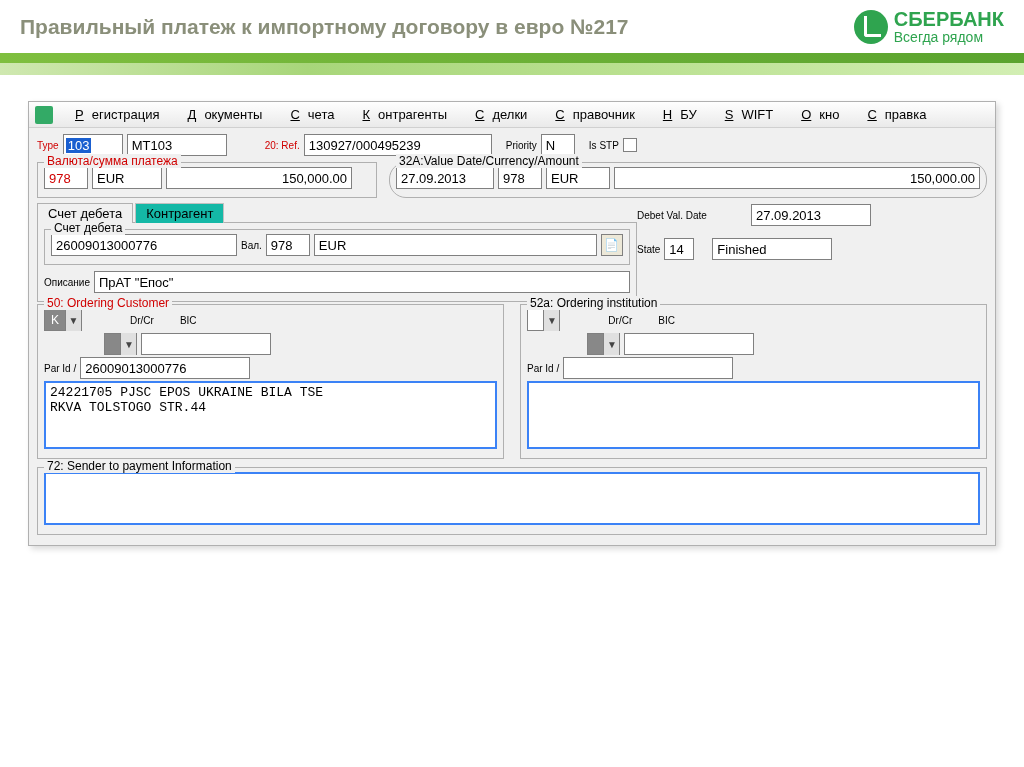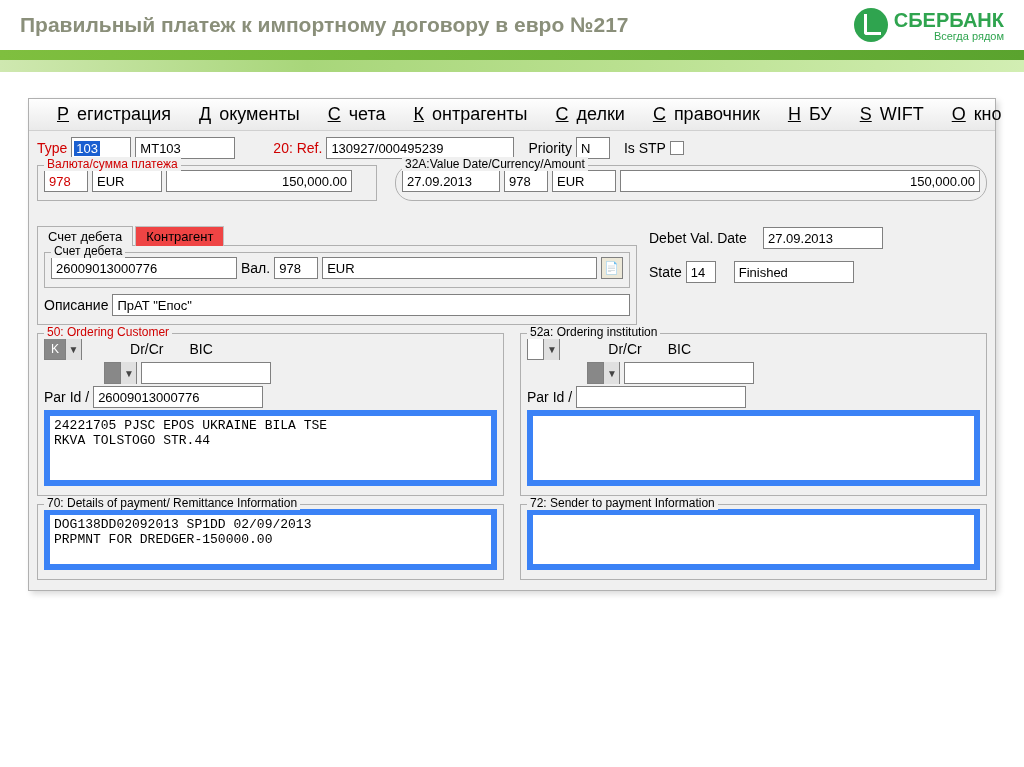--- a/index.html
+++ b/index.html
@@ -3,54 +3,54 @@
 <meta charset="utf-8">
 <style>
   * { box-sizing: border-box; margin: 0; padding: 0; }
   body { font-family: Arial, sans-serif; background: #fff; width: 1024px; height: 767px; position: relative; }
   .slide-header { display: flex; justify-content: space-between; align-items: center; padding: 8px 20px 4px; }
   .slide-title { color: #8a8f7a; font-size: 21px; font-weight: bold; }
   .brand { display: flex; align-items: center; gap: 6px; }
   .brand-logo { width: 34px; height: 34px; border-radius: 50%; background: #2fa44f; position: relative; }
   .brand-logo::before { content:""; position:absolute; left:10px; top:6px; width:14px; height:18px; border-left:3px solid #fff; border-bottom:3px solid #fff; border-radius:0 0 0 3px; }
   .brand-text { font-size: 20px; font-weight: bold; color: #2fa44f; }
-  .brand-tag { font-size: 11px; color: #2fa44f; text-align: right; margin-top: -2px; }
+  .brand-tag { font-size: 14px; color: #2fa44f; text-align: left; margin-top: -2px; }
   .green-band { height: 10px; background: linear-gradient(90deg,#7fbf3f,#5aa32e); margin-top: 4px; }
   .green-band2 { height: 12px; background: linear-gradient(90deg,#cfe8b0,#a8d67a 30%,#b9e08f 60%,#d2eeb3); }
   .app-window { margin: 26px 28px 0 28px; border: 1px solid #b0b0b0; box-shadow: 3px 3px 6px rgba(0,0,0,.15); }
   .title-bar { display:flex; align-items:center; gap:6px; background: linear-gradient(#fefefe,#e2e2e2); border-bottom:1px solid #c0c0c0; padding: 3px 6px; font-size:13px; }
   .title-icon { width:16px; height:16px; background:#3a6; border-radius:2px; }
-  .menu-bar { display:flex; align-items:center; gap:4px; background: linear-gradient(#fefefe,#eaeaea); border-bottom:1px solid #d0d0d0; padding: 3px 6px; font-size:18px; }
+  .menu-bar { display:flex; align-items:center; gap:4px; background: linear-gradient(#fefefe,#eaeaea); border-bottom:1px solid #d0d0d0; padding: 3px 6px; font-size:13px; }
   .menu-icon { width:18px; height:18px; background:#3a6; border-radius:2px; margin-right:2px; }
   .menu-bar span { padding: 2px 8px; cursor:default; }
   .menu-bar .ul { text-decoration: underline; }
   .form-area { background:#f0f0f0; padding: 6px 8px 10px; font-size: 13px; color:#000; }
   .row { display:flex; align-items:center; gap:4px; margin-bottom: 2px; }
   input[type=text], .field { background:#fff; border:1px solid #808080; height:22px; font-size:13px; padding: 0 4px; font-family: Arial; }
   .field { display:inline-flex; align-items:center; }
   .red { color:#d00000; font-weight:normal; }
   .blue-sel { background:#1a5fd0; color:#fff; padding:0 2px; }
   .fieldset { border:1px solid #b0b0b0; margin-top:2px; padding: 4px 6px 6px; position:relative; }
   .fieldset > .legend { position:absolute; top:-9px; left:6px; background:#f0f0f0; padding:0 3px; font-size:12px; }
   .fieldset .legend.red { color:#d00000; }
   .tabs { display:flex; margin-top:4px; }
   .tab { border:1px solid #b0b0b0; border-bottom:none; background:#f0f0f0; padding:2px 10px; margin-right:2px; font-size:13px; position:relative; top:1px; }
-  .tab.inactive { background:#ef4444; border-color:#c0c0c0; }
+  .tab.inactive { background:#14b8a6; border-color:#c0c0c0; }
   .tab-body { border:1px solid #b0b0b0; padding:6px; }
   .half-row { display:flex; gap:16px; align-items:flex-start; }
   .half { flex:1; min-width:0; }
-  textarea { width:100%; border:6px solid #3b82f6; background:#fff; font-family:"Courier New",monospace; font-size:13px; padding:2px 4px; resize:none; }
+  textarea { width:100%; border:2px solid #3b82f6; background:#fff; font-family:"Courier New",monospace; font-size:13px; padding:2px 4px; resize:none; }
   .dd { display:inline-flex; align-items:center; border:1px solid #808080; background:#888; color:#fff; height:22px; }
   .dd .v { padding:0 6px; font-size:12px; }
   .dd .arr { background:#e0e0e0; color:#444; width:16px; height:22px; display:flex; align-items:center; justify-content:center; border-left:1px solid #808080; font-size:10px; }
   .dd-light { background:#fff; color:#000; }
   .fileicon { width:22px; height:22px; border:1px solid #808080; background:#ece8d8; display:inline-flex; align-items:center; justify-content:center; font-size:12px; }
   .checkbox { width:14px; height:14px; border:1px solid #808080; background:#fff; display:inline-block; vertical-align:middle; }
   .right-align { text-align:right; }
-  .lbl { font-size:14px; }
+  .lbl { font-size:10px; }
 </style>
 </head>
 <body>
 
 <div class="slide-header">
   <div class="slide-title">Правильный платеж к импортному договору в евро №217</div>
   <div class="brand">
     <div class="brand-logo"></div>
     <div>
       <div class="brand-text">СБЕРБАНК</div>
@@ -88,41 +88,41 @@
       <span class="red lbl">20: Ref.</span>
       <input type="text" style="width: 188px;" value="130927/000495239">
       <span style="width:6px"></span>
       <span class="lbl">Priority</span>
       <input type="text" style="width: 34px;" value="N">
       <span style="width:6px"></span>
       <span class="lbl">Is STP</span>
       <span class="checkbox"></span>
     </div>
 
-    <div class="half-row" style="gap:18px; margin-top:4px;">
+    <div class="half-row" style="gap:12px; margin-top:4px;">
       <div class="fieldset" style="flex:0 0 340px;">
         <div class="legend red">Валюта/сумма платежа</div>
         <div class="row">
           <input type="text" style="width: 44px; color: rgb(208, 0, 0);" value="978">
           <input type="text" style="width: 70px;" value="EUR">
           <input type="text" class="right-align" style="width: 186px;" value="150,000.00">
         </div>
       </div>
       <div class="fieldset" style="flex:1;border-radius:17px;">
         <div class="legend">32A:Value Date/Currency/Amount</div>
         <div class="row">
           <input type="text" style="width: 98px;" value="27.09.2013">
           <input type="text" style="width: 44px;" value="978">
           <input type="text" style="width: 64px;" value="EUR">
           <input type="text" class="right-align" style="flex: 1 1 0%;" value="150,000.00">
         </div>
       </div>
     </div>
 
-    <div style="display:flex; gap:12px; align-items:flex-start; margin-top:20px;">
+    <div style="display:flex; align-items:flex-start; margin-top:0;">
       <div style="flex:0 0 600px;">
         <div class="tabs">
           <div class="tab">Счет дебета</div>
           <div class="tab inactive">Контрагент</div>
         </div>
         <div class="tab-body">
           <div class="fieldset" style="margin-top:0;">
             <div class="legend">Счет дебета</div>
             <div class="row">
               <input type="text" style="width: 186px;" value="26009013000776">
@@ -145,21 +145,21 @@
         </div>
         <div class="row" style="margin-top:12px;">
           <span class="lbl">State</span>
           <input type="text" style="width: 30px;" value="14">
           <span style="width:10px"></span>
           <input type="text" style="width: 120px;" value="Finished">
         </div>
       </div>
     </div>
 
-    <div class="half-row" style="margin-top:6px;align-items:center;">
+    <div class="half-row" style="align-items:center;">
       <div class="fieldset half">
         <div class="legend red">50: Ordering Customer</div>
         <div class="row">
           <span class="dd">
               <span class="v">K</span>
               <span class="arr">▼</span>
             </span>
           <span style="width:40px"></span>
           <span class="lbl">Dr/Cr</span>
           <span style="width:18px"></span>
@@ -203,24 +203,19 @@
         <div class="row">
           <span class="lbl">Par Id /</span>
           <input type="text" style="width: 170px;">
         </div>
         <textarea rows="4" style=""></textarea>
       </div>
     </div>
 
     <div class="half-row" style="margin-top:6px;">
       <div class="fieldset half">
-        <div class="legend">70: Details of payment/ Remittance Information</div>
-        <textarea rows="3" style="">DOG138DD02092013 SP1DD 02/09/2013
-PRPMNT FOR DREDGER-150000.00</textarea>
-      </div>
-      <div class="fieldset half">
         <div class="legend">72: Sender to payment Information</div>
         <textarea rows="3" style=""></textarea>
       </div>
     </div>
 
   </div>
 </div>
 
 </body></html>

